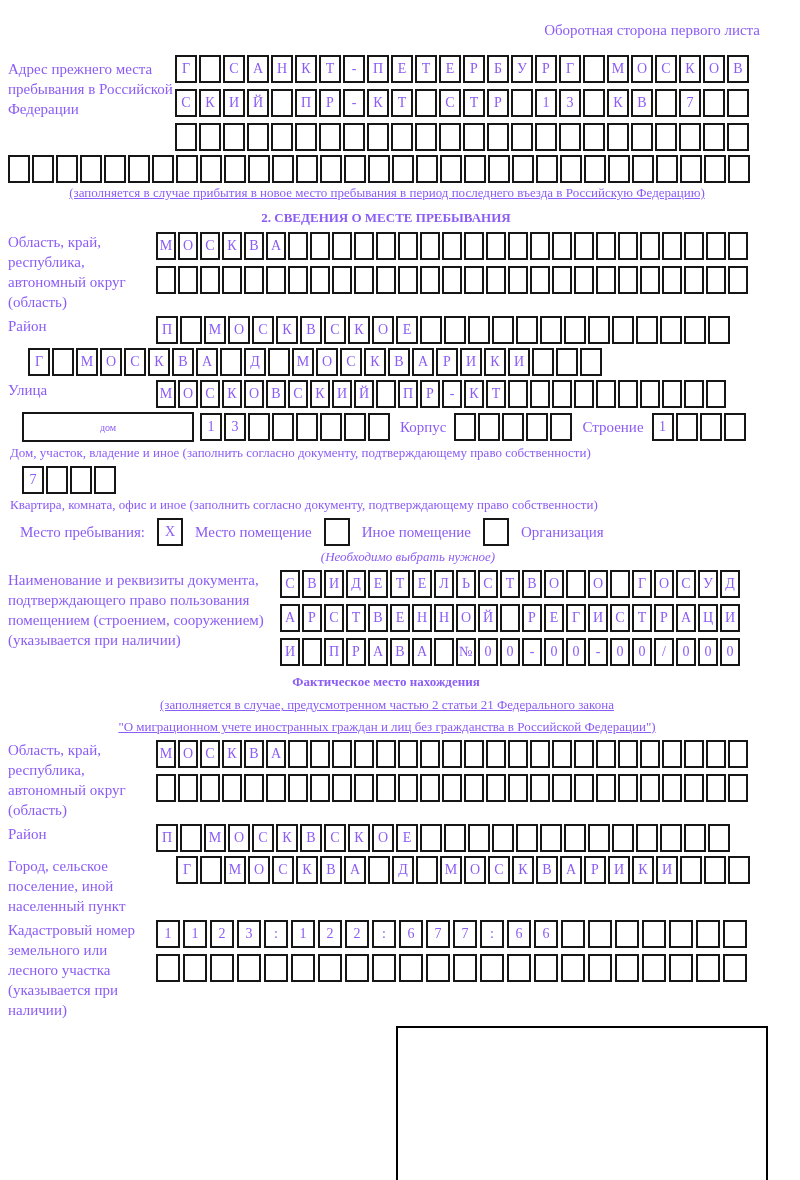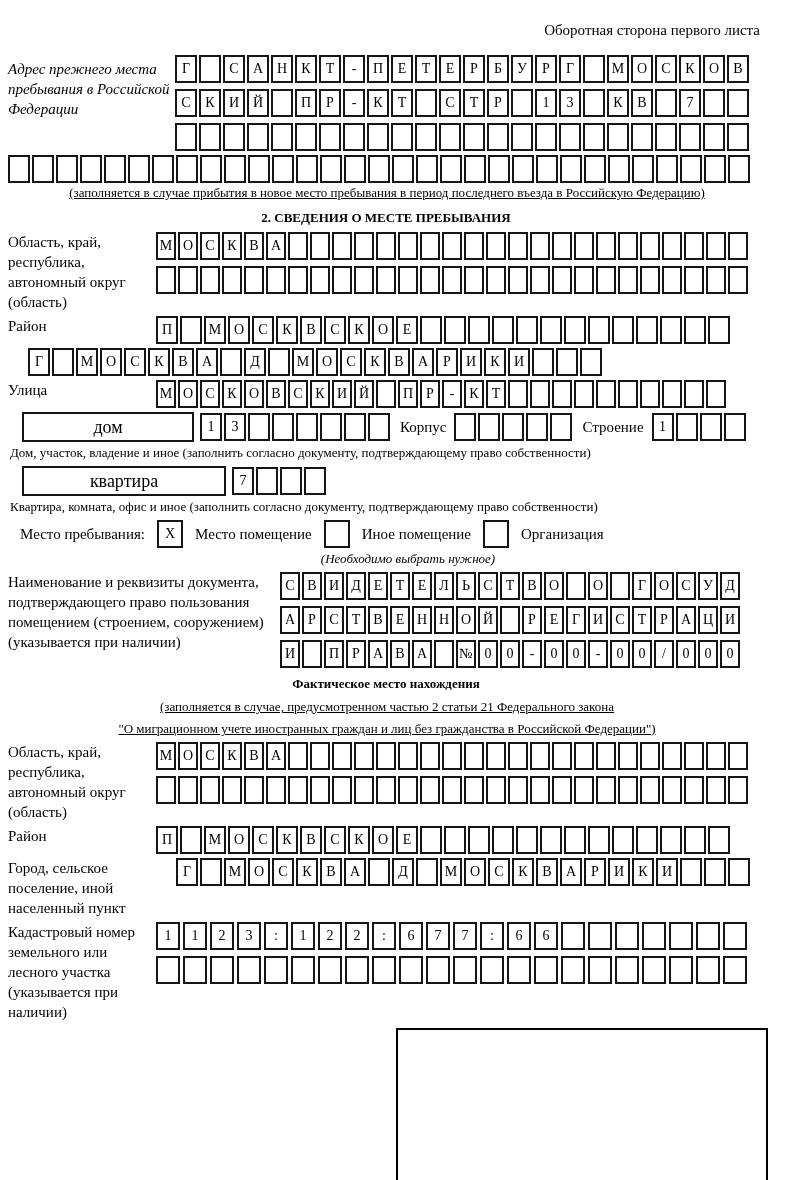--- a/index.html
+++ b/index.html
@@ -1,35 +1,35 @@
 <!DOCTYPE html>
 <html><head>
 <meta charset="utf-8">
 <style>
   html,body{margin:0;padding:0;background:#fff;}
   .page{width:800px;height:1180px;box-sizing:border-box;padding:14px 36px 0 8px;
-        font-family:"Liberation Serif", serif;color:#000000;overflow:hidden;background:#fff;}
+        font-family:"Liberation Serif", serif;color:#8b5cf6;overflow:hidden;background:#fff;}
   .hdr{text-align:right;font-size:15px;margin:8px 4px 16px 0;}
   .group{display:flex;align-items:flex-start;margin-bottom:4px;}
   .lbl{width:148px;flex:none;font-size:15px;line-height:20px;}
-  .lbl-top{width:167px;padding-top:4px;font-style:italic;}
+  .lbl-top{width:167px;padding-top:4px;}
   .lbl-doc{width:272px;}
   .rows{display:flex;flex-direction:column;gap:6px;}
   .cells{display:flex;flex-wrap:nowrap;}
   .cell{flex:none;width:18px;height:24px;border:2px solid #161616;margin-right:2px;
         display:flex;align-items:center;justify-content:center;font-size:14px;background:#fff;}
   .cg27 .cell,.cg26 .cell,.cg21 .cell{width:16px;}
   .cg22 .cell{width:20px;margin-right:3px;}
   .mt2{margin-top:2px;}
   .note{font-size:13px;line-height:18px;margin:1px 0 4px 2px;}
   .center{text-align:center;text-decoration:underline;}
   .sec-title{font-weight:bold;font-size:13px;text-align:center;margin:8px 0 6px 0;}
   .house-row{display:flex;align-items:center;margin:2px 0 2px 14px;}
   .wide-box{width:168px;height:26px;border:2px solid #161616;display:flex;align-items:center;
-            justify-content:center;font-size:18px;margin-right:6px;flex:none;}
+            justify-content:center;font-size:10px;margin-right:6px;flex:none;}
   .w200{width:200px;}
   .inl{font-size:15px;margin:0 8px;}
   .stay-row{display:flex;align-items:center;font-size:15px;margin:4px 0 2px 12px;}
   .cbox{flex:none;width:22px;height:24px;border:2px solid #161616;display:flex;align-items:center;
         justify-content:center;font-size:14px;margin:0 12px;}
   .stay-note{text-align:center;width:560px;margin-left:120px;font-style:italic;}
   .ind20{margin-left:20px;}
   .stamp{width:368px;height:172px;border:2px solid #000;margin:6px 0 4px 388px;}
 </style>
 </head>
@@ -338,21 +338,20 @@
     <div class="cells cg24">
         <span class="cell">1</span>
         <span class="cell"></span>
         <span class="cell"></span>
         <span class="cell"></span>
       </div>
   </div>
   <div class="note">Дом, участок, владение и иное (заполнить согласно документу, подтверждающему право собственности)</div>
 
   <div class="house-row">
-    <div class="wide-box w200">квартира</div>
     <div class="cells cg24">
         <span class="cell">7</span>
         <span class="cell"></span>
         <span class="cell"></span>
         <span class="cell"></span>
       </div>
   </div>
   <div class="note">Квартира, комната, офис и иное (заполнить согласно документу, подтверждающему право собственности)</div>
 
   <div class="stay-row">

